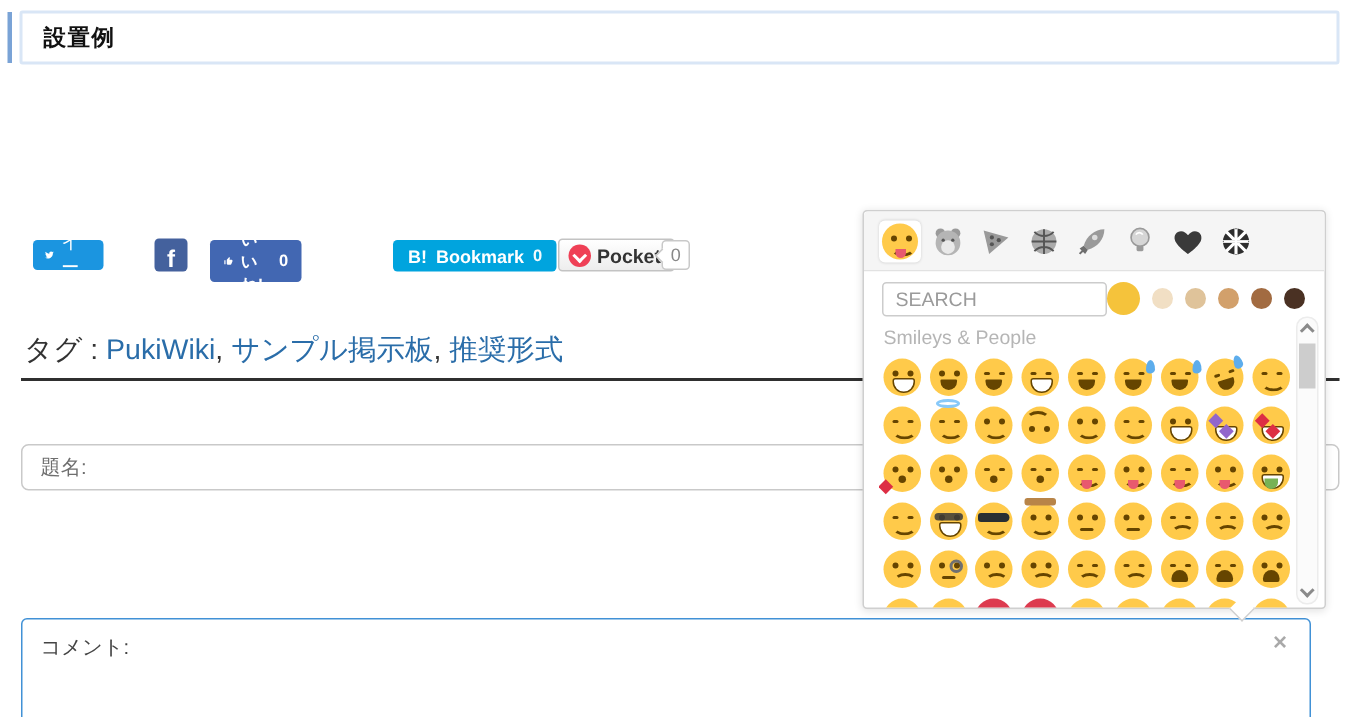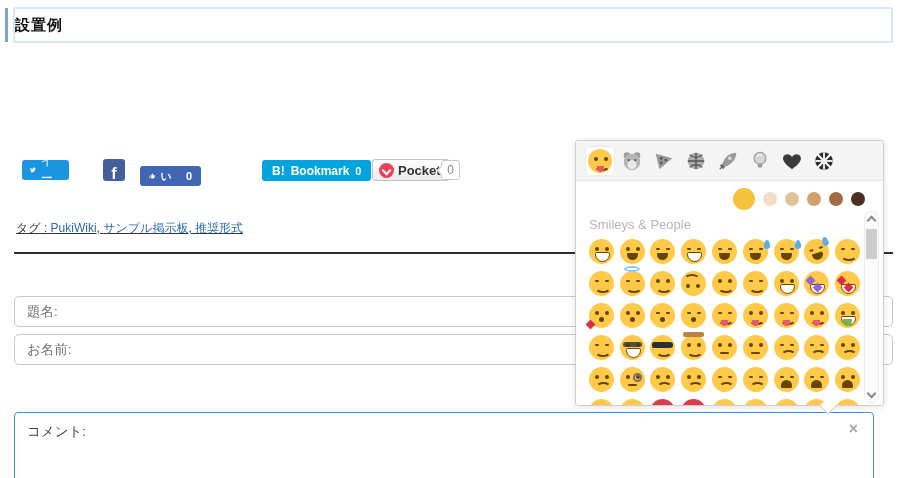--- a/index.html
+++ b/index.html
@@ -4,60 +4,60 @@
 <style>
   * { margin:0; padding:0; box-sizing:border-box; }
   html,body { width:910px; height:478px; background:#fff; overflow:hidden;
     font-family:"Liberation Sans","DejaVu Sans",sans-serif; }
   #stage { position:relative; width:910px; height:478px; background:#fff; }
 
   
   .h2-accent { position:absolute; left:5px; top:8px; width:3px; height:34px; background:#7aa3d6; }
   .h2-box { position:absolute; left:13px; top:7px; width:880px; height:36px;
     background:#fff; border:2px solid #d9e6f6; border-radius:2px;
-    display:flex; align-items:center; }
+    display:flex; align-items:center; padding-left:14px; }
   .h2-box .title { font-size:15px; font-weight:bold; color:#111; letter-spacing:1px; }
 
   
   .codeblock { position:absolute; left:14px; top:57px; width:871px; height:58px;
     background:#eff4fb; border:1px solid #909090; padding:5px 10px;
     font-family:"DejaVu Sans Mono","Liberation Mono",monospace;
     font-size:11px; line-height:15px; color:#1a1a1a; white-space:pre; }
 
   
   .social { position:absolute; left:22px; top:159px; height:24px; }
   .btn { display:inline-flex; align-items:center; border-radius:3px; color:#fff;
     font-size:12px; vertical-align:top; cursor:default; }
   .tw { position:absolute; left:0; top:1px; height:20px; padding:0 8px; background:#1b95e0; gap:5px; }
   .tw svg { width:14px; height:14px; fill:#fff; }
   .fbicon { position:absolute; left:81px; top:0; width:22px; height:22px; background:#44619d;
     border-radius:3px; color:#fff; font-weight:bold; font-size:16px;
     display:flex; align-items:flex-end; justify-content:center; line-height:14px; }
-  .fblike { position:absolute; left:118px; top:1px; height:20px; padding:0 9px; background:#4267b2;
-    gap:5px; font-weight:bold; font-size:11px;margin-top:6px; }
+  .fblike { position:absolute; left:118px; top:1px; height:28px; padding:0 9px; background:#4267b2;
+    gap:5px; font-weight:bold; font-size:11px; }
   .fblike svg { width:12px; height:12px; fill:#fff; }
   .hatena { position:absolute; left:240px; top:1px; height:21px; padding:0 10px; background:#00a4de;
     gap:6px; font-weight:bold; font-size:12px; }
   .hatena .hb { font-weight:bold; }
   .hatena .cnt { font-size:11px; opacity:.95; }
   .pocket { position:absolute; left:350px; top:0; height:22px; padding:0 8px 0 6px;
     background:linear-gradient(#ffffff,#ededed); border:1px solid #c3c3c3; border-radius:3px;
     color:#333; font-weight:bold; font-size:13px; gap:4px; }
   .pk-logo { width:15px; height:15px; background:#ef4056; border-radius:50%; position:relative; }
   .pk-logo::before { content:""; position:absolute; left:4px; top:4px; width:5px; height:5px;
     border-left:2px solid #fff; border-bottom:2px solid #fff; transform:rotate(-45deg); }
   .pk-count { position:absolute; left:419px; top:1px; width:19px; height:20px; background:#fff;
     border:1px solid #c9c9c9; border-radius:3px; color:#888; font-size:12px;
     display:flex; align-items:center; justify-content:center; }
   .pk-count::before { content:""; position:absolute; left:-4px; top:6px; width:6px; height:6px;
     background:#fff; border-left:1px solid #c9c9c9; border-bottom:1px solid #c9c9c9;
     transform:rotate(45deg); }
 
   
-  .tags { position:absolute; left:16px; top:220px; font-size:12px; color:#333;text-decoration:underline; }
+  .tags { position:absolute; left:16px; top:220px; font-size:19px; color:#333; }
   .tags a { color:#2a6da9; text-decoration:none; }
 
   .divider { position:absolute; left:14px; top:252px; width:879px; height:2px; background:#2f2f2f; }
 
   
   .field { position:absolute; left:14px; width:879px; height:31px; background:#fff;
     border:1px solid #c9c9c9; border-radius:5px; font-size:13.5px; padding:0 12px; color:#333; }
   .field::placeholder { color:#6e6e6e; opacity:1; }
   #f-title { top:296px; } #f-name { top:334px; } #f-url { top:372px; }
   .comment-wrap { position:absolute; left:14px; top:412px; width:860px; height:80px; }
@@ -179,21 +179,20 @@
   </div>
 
   <div class="tags">
     <span>タグ :</span>
     <span id="tag-links"> <a href="#">PukiWiki</a>, <a href="#">サンプル掲示板</a>, <a href="#">推奨形式</a></span>
   </div>
 
   <div class="divider"></div>
 
   <input id="f-title" class="field" placeholder="題名:" style="">
-  <input id="f-name" class="field" placeholder="お名前:" style="">
 
   <div class="comment-wrap">
     <textarea class="comment" placeholder="コメント:" style=""></textarea>
     <span class="close-x">×</span>
   </div>
 
   <div class="panel">
     <div class="catbar" id="catbar">
         <span class="cat active">
           <span class="em smile" style="width:24px;height:24px">
@@ -247,20 +246,21 @@
         <span class="cat">
           <svg viewBox="0 0 24 24">
             <circle cx="12" cy="12" r="9.5" fill="#2e2e2e"></circle>
             <path d="M12 2.5v19M2.5 12h19M5 5l14 14M19 5L5 19" stroke="#fff" stroke-width="2.2"></path>
             <path d="M12 2.5v19M2.5 12h19" stroke="#2e2e2e" stroke-width="1"></path>
             <path d="M12 3v18M3 12h18" stroke="#fff" stroke-width="1.6"></path>
           </svg>
         </span>
       </div>
     <div class="searchrow">
+      <input class="search" placeholder="SEARCH" style="">
       <span class="tones" id="tones">
           <span class="tone big" style="background: rgb(245, 195, 59);"></span>
           <span class="tone" style="background: rgb(241, 223, 196);"></span>
           <span class="tone" style="background: rgb(223, 195, 154);"></span>
           <span class="tone" style="background: rgb(210, 160, 107);"></span>
           <span class="tone" style="background: rgb(162, 107, 65);"></span>
           <span class="tone" style="background: rgb(74, 49, 35);"></span>
         </span>
     </div>
     <div class="section-title">Smileys &amp; People</div>

